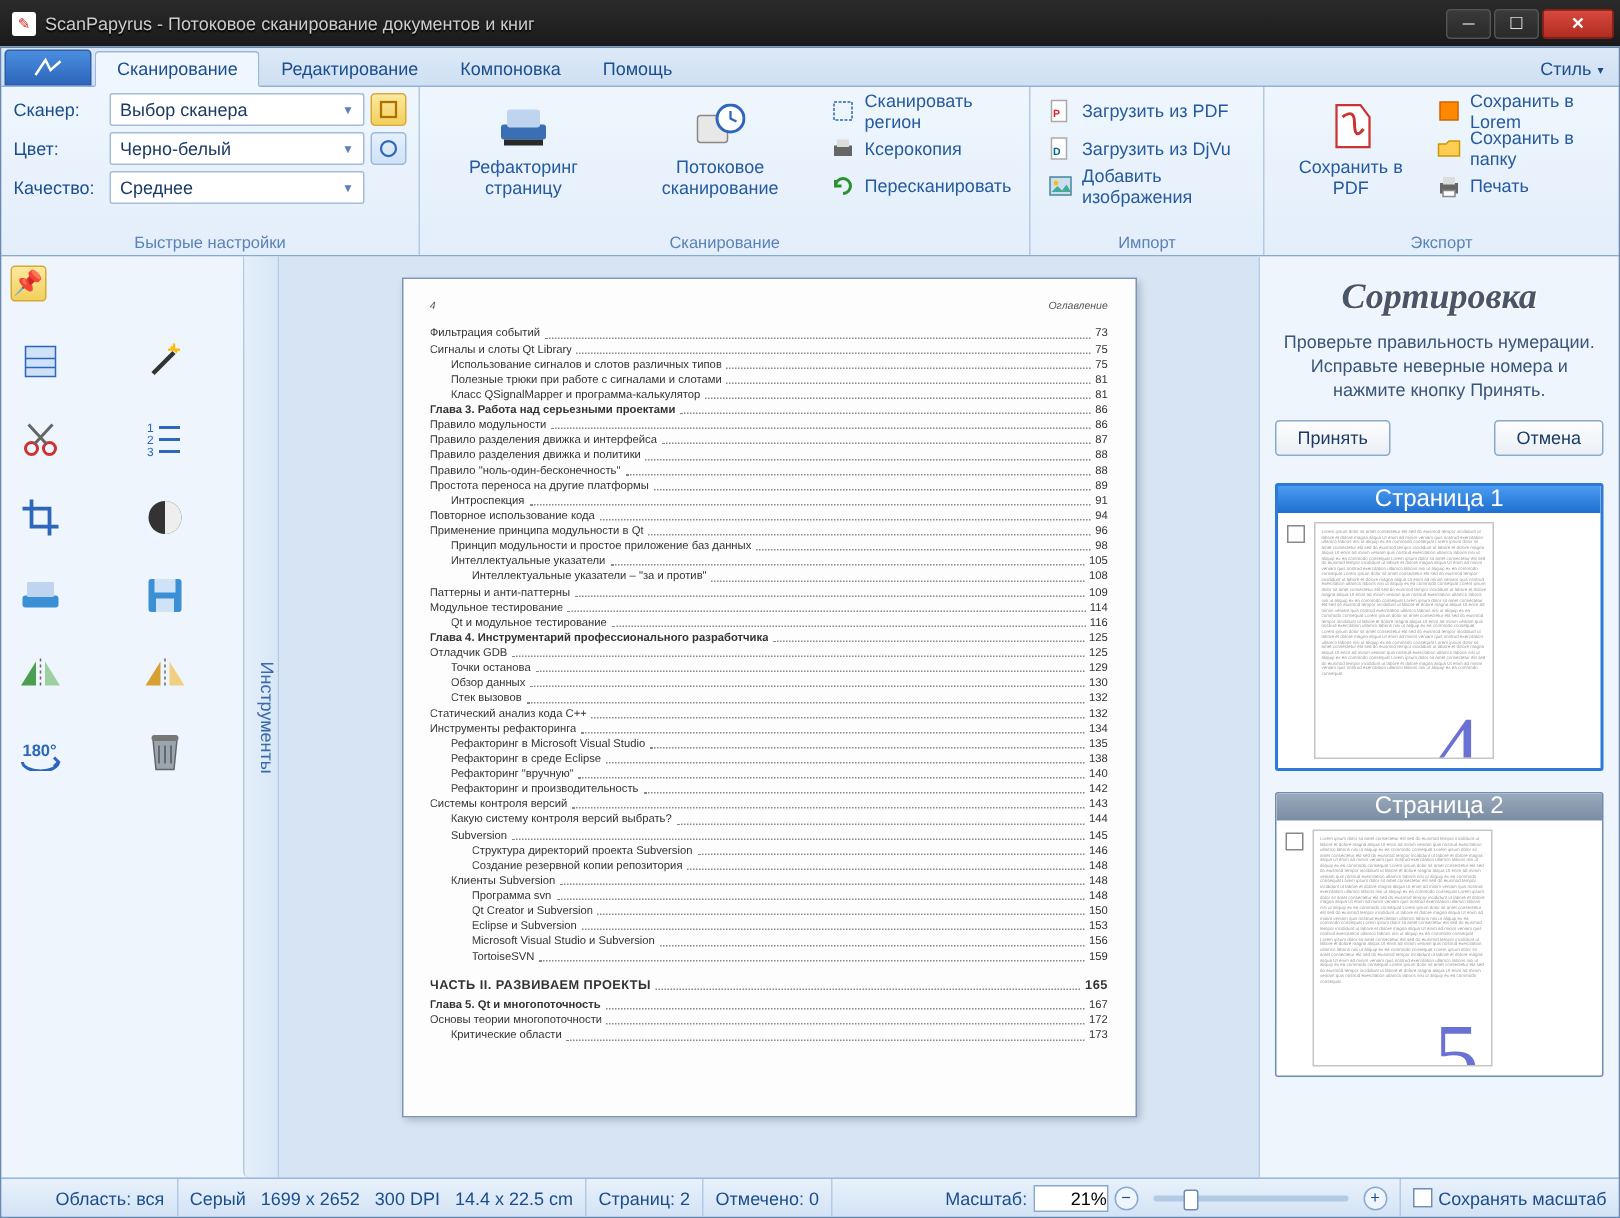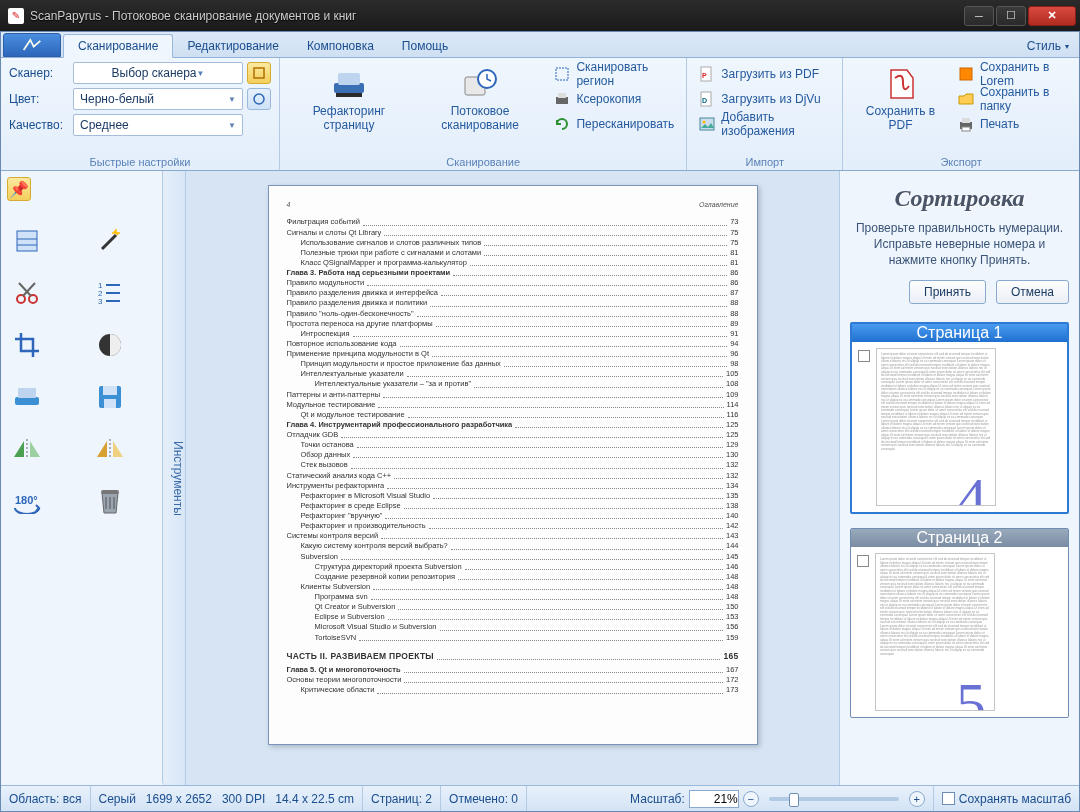--- a/index.html
+++ b/index.html
@@ -59,33 +59,33 @@
 .toc-line .pnum { }
 .toc-line.b .t { font-weight:bold; }
 .toc-line.i1 { padding-left: 14px; }
 .toc-line.i2 { padding-left: 28px; }
 .toc-sec { font-weight:bold; margin-top:8px; margin-bottom:3px; font-size:8.5px; letter-spacing:.3px;}
 
 .right-pane { width:240px; background:#eef5fc; border-left:1px solid #b3cae5; display:flex;flex-direction:column; padding:14px 10px; font-size:12px;}
 .right-pane h2 { font-family: Georgia, serif; font-style:italic; font-weight:bold; font-size:24px; color:#4a5568; text-align:center; text-shadow:1px 1px 0 #fff; margin-bottom:8px;}
 .right-pane .hint { text-align:center; color:#3b5478; font-size:12px; line-height:16px; margin-bottom:12px;}
 .btn { height:24px; padding:0 14px; background:linear-gradient(#fdfdfd,#eaeff6); border:1px solid #8aa9cf; border-radius:3px; font-size:12px; color:#1b3b63; cursor:pointer;}
-.btn-row { display:flex; gap:10px; justify-content:flex-end; margin-bottom:18px;}
+.btn-row { display:flex; gap:10px; justify-content:space-between; margin-bottom:18px;}
 .thumb { border:1px solid #6f8db3; border-radius:2px; margin-bottom:14px; background:#fff; overflow:hidden; position:relative;}
 .thumb.sel { border:2px solid #2d7ad6; }
 .thumb-hdr { height:18px; font-size:16px; color:#fff; text-align:center; line-height:18px; }
 .thumb.sel .thumb-hdr { background:linear-gradient(#4a9cf0,#1f6fd0);}
 .thumb .thumb-hdr { background:linear-gradient(#9aaabd,#7a8ca2);}
 .thumb-body { height:170px; padding:6px; display:flex; gap:6px; align-items:flex-start;}
 .thumb-body .cb { width:12px;height:12px;border:1px solid #888;background:#fff;margin-top:2px;}
 .mini-page { width:120px; height:158px; border:1px solid #c5c5c5; background:#fff; font-size:3px; color:#999; padding:4px; line-height:3.5px; overflow:hidden; position:relative;}
 .mini-page .big-num { position:absolute; right:8px; bottom:4px; font-family: Georgia, serif; font-size:60px; color:#5a62d0; opacity:.9; font-weight:400;}
 
 
-.statusbar { height:26px; background:linear-gradient(#e8f1fb,#d3e3f5); border-top:1px solid #9ab8db; display:flex; align-items:center; font-size:12px; color:#1a4e8e; }
+.statusbar { height:26px; background:linear-gradient(#e8f1fb,#d3e3f5); border-top:1px solid #9ab8db; display:flex; align-items:center; font-size:12px; color:#1a4e8e;padding-left:28px; }
 .statusbar .seg { padding:0 8px; border-right:1px solid #b3cae5; height:100%; display:flex;align-items:center; gap:4px;}
 .statusbar .seg:last-child { border-right:none;}
 .zoom-in { width:50px; height:18px; border:1px solid #8aa9cf; background:#fff; text-align:right; font-size:12px;}
 .zoom-slider { width:130px; height:4px; background:#b3cae5; border-radius:2px; position:relative; margin:0 6px;}
 .zoom-slider::before { content:""; position:absolute; left:20px; top:-4px; width:8px;height:12px; background:#fff; border:1px solid #6f8db3; border-radius:2px;}
 .zbtn { width:16px;height:16px;border:1px solid #8aa9cf;border-radius:8px;display:flex;align-items:center;justify-content:center;font-size:11px;background:#eef5fc;cursor:pointer;}
 .checkbox { width:13px;height:13px;border:1px solid #6f8db3;background:#fff;display:inline-block;}
 
 svg { display:block; }
 </style>
@@ -118,21 +118,21 @@
         <span>Стиль</span>
         <span style="font-size:8px">▾</span>
       </div>
 </div>
 
 <div class="ribbon-body">
 
   <div class="ribbon-group" style="width:298px">
     <div class="quick-row">
       <label>Сканер:</label>
-      <div class="quick-dd" style="justify-content:center">
+      <div class="quick-dd" style="">
             <span>Выбор сканера</span>
           </div>
       <div class="sq-btn">
             <svg width="14" height="14">
               <rect x="2" y="2" width="10" height="10" fill="none" stroke="#b07000" stroke-width="1.5"></rect>
             </svg>
           </div>
     </div>
     <div class="quick-row">
       <label>Цвет:</label>

